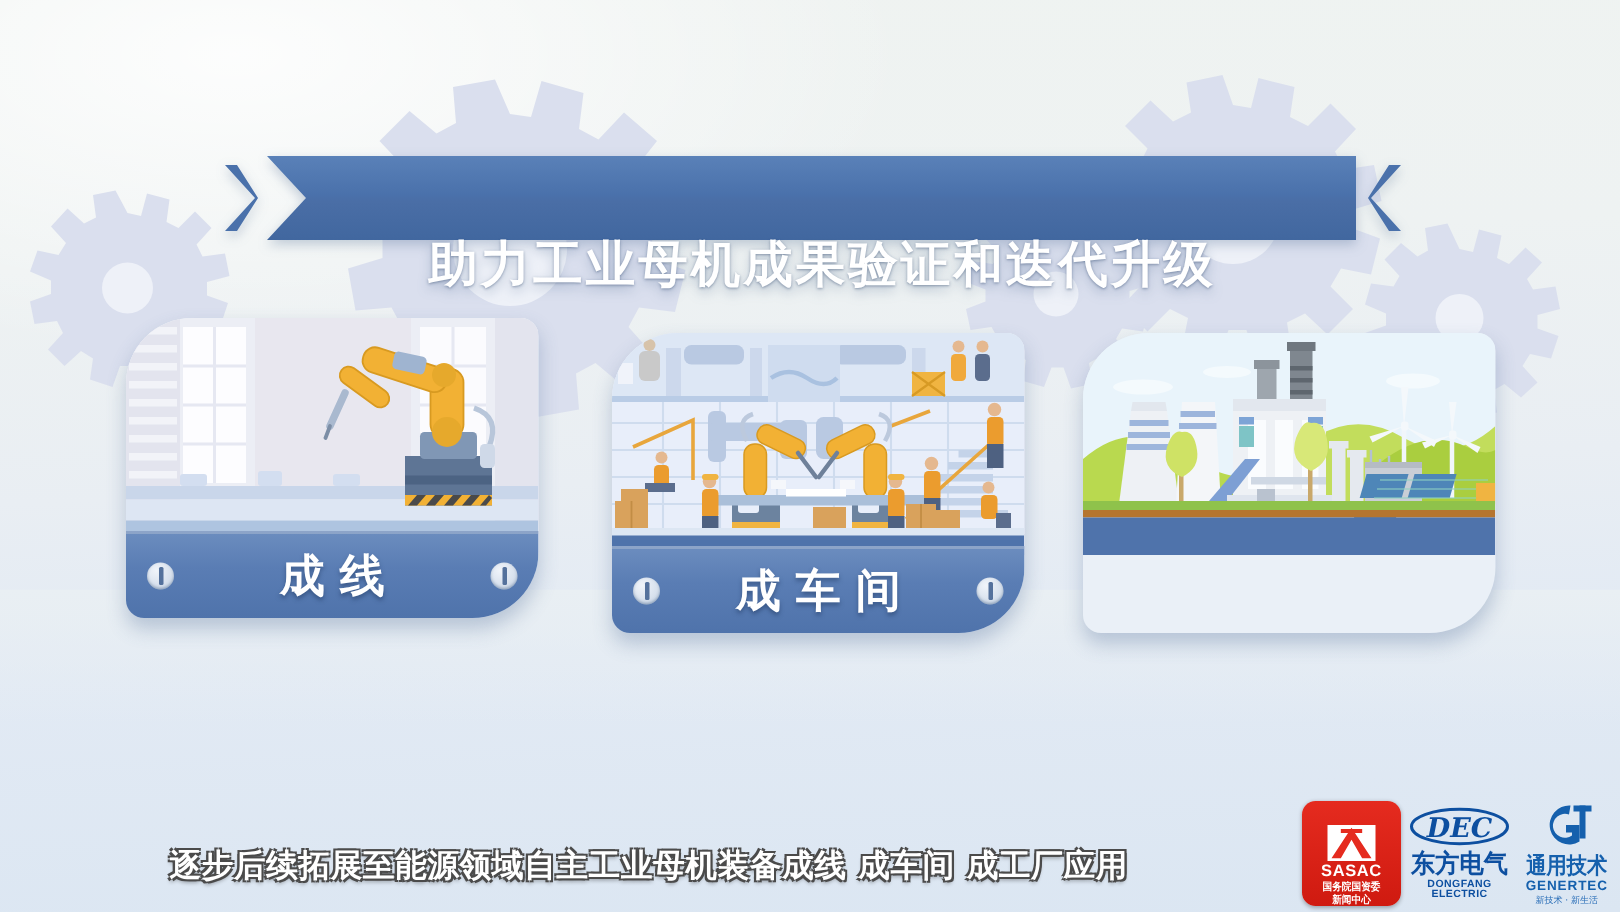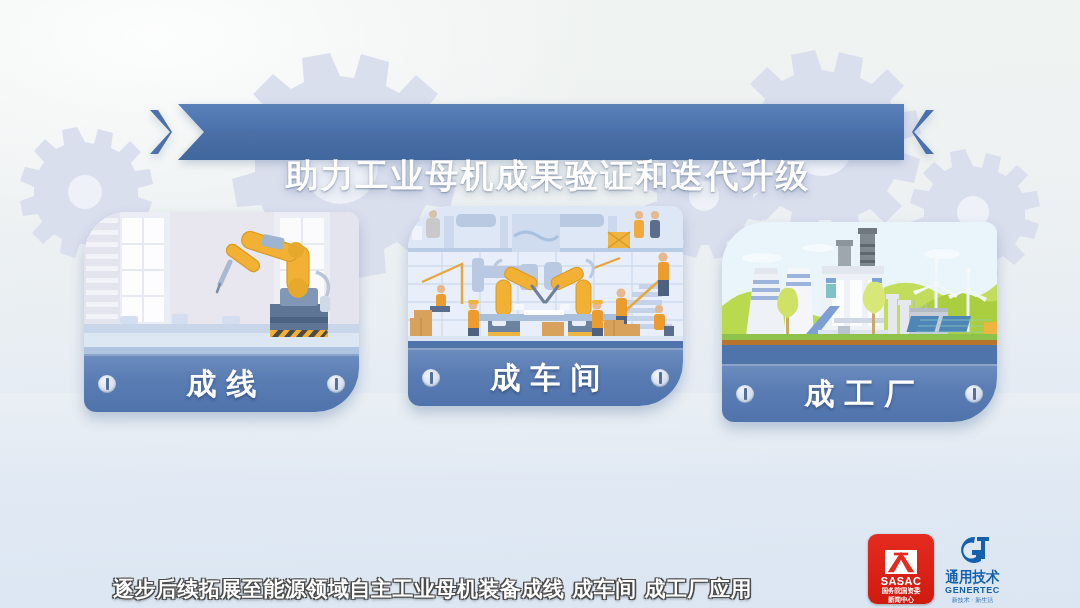--- a/index.html
+++ b/index.html
@@ -55,21 +55,21 @@
 
   
   .card{
     position:absolute;width:275px;height:200px;
     border-radius:44px 12px 44px 12px;
     overflow:hidden;
     box-shadow:0 7px 13px rgba(70,100,145,.30);
     background:#eaf0f7;
   }
   .card.c1{left:84px;top:212px;}
-  .card.c2{left:408px;top:206px;}
+  .card.c2{left:408px;top:222px;}
   .card.c3{left:722px;top:222px;}
   .card-art{position:absolute;left:0;top:0;width:275px;height:148px;overflow:hidden;}
 
   .card-label{
     position:absolute;left:0;bottom:0;width:275px;height:56px;
     background:linear-gradient(to bottom,#6b8cbe 0%,#5a7db4 40%,#4f73ab 100%);
     display:flex;align-items:center;justify-content:center;
     border-top:2px solid rgba(255,255,255,.35);
   }
   .card-label span.txt{
@@ -85,21 +85,21 @@
   }
   .screw:after{
     content:"";position:absolute;left:50%;top:3px;margin-left:-1.5px;
     width:3px;height:12px;background:#54719c;border-radius:1px;
   }
   .screw.l{left:14px;}
   .screw.r{right:14px;}
 
   
   .caption{
-    position:absolute;left:0;bottom:5px;width:1080px;
+    position:absolute;left:0;bottom:17px;width:1080px;
     text-align:center;color:#ffffff;font-size:21px;font-weight:bold;
     letter-spacing:.5px;
     font-family:"DejaVu Sans","Liberation Sans",sans-serif;
     text-shadow:
       -1.4px -1.4px 0 #4b4b4b, 1.4px -1.4px 0 #4b4b4b,
       -1.4px 1.4px 0 #4b4b4b, 1.4px 1.4px 0 #4b4b4b,
       0 2px 3px rgba(0,0,0,.4);
     padding-right:215px;box-sizing:border-box;
   }
 
@@ -548,44 +548,47 @@
             <line x1="194" y1="110" x2="266" y2="110"></line>
           </g>
         </g>
         <rect x="262" y="100" width="13" height="14" fill="#f0b441"></rect>
 
         <rect x="0" y="112" width="275" height="6" fill="#8fc24b"></rect>
         <rect x="0" y="118" width="275" height="5" fill="#b5752f"></rect>
         <rect x="0" y="123" width="275" height="25" fill="#4f73ab"></rect>
       </svg>
     </div>
-    <div class="card-label">
-      <div class="screw l"></div>
-      <span class="txt">成工厂</span>
-      <div class="screw r"></div>
-    </div>
   </div>
 
   <div class="caption">逐步后续拓展至能源领域自主工业母机装备成线  成车间  成工厂应用</div>
 
   <div class="logos">
 
     <div class="logo logo-sasac">
       <div class="sasac-box">
         <svg class="sasac-mark" viewBox="0 0 36 27">
           <rect x="0" y="0" width="36" height="27" fill="#ffffff"></rect>
           <path d="M18,2 L33,25 L26,25 L18,11 L10,25 L3,25 Z" fill="#e52b1f"></path>
           <rect x="10" y="3" width="16" height="3" fill="#e52b1f"></rect>
         </svg>
         <div class="sasac-en">SASAC</div>
         <div class="sasac-cn">国务院国资委</div>
         <div class="sasac-cn">新闻中心</div>
       </div>
     </div>
 
+    <div class="logo logo-dec">
+      <svg class="dec-mark" viewBox="0 0 68 26">
+        <ellipse cx="34" cy="13" rx="32" ry="11.5" fill="none" stroke="#0d4fa0" stroke-width="2"></ellipse>
+        <text x="34" y="20" text-anchor="middle" font-family="DejaVu Serif,serif" font-size="18" font-weight="bold" font-style="italic" fill="#0d4fa0">DEC</text>
+      </svg>
+      <div class="dec-cn">东方电气</div>
+      <div class="dec-en">DONGFANG ELECTRIC</div>
+    </div>
 
     <div class="logo logo-gt">
       <svg class="gt-mark" viewBox="0 0 42 34">
         <path d="M24,2 A13,13 0 1 0 30,26 L30,15 L21,15 L21,20 L25,20 L25,22 A8,8 0 1 1 23,8 Z" fill="#1560ad"></path>
         <rect x="26" y="2" width="12" height="4" fill="#1560ad"></rect>
         <rect x="30" y="2" width="4" height="22" fill="#1560ad"></rect>
       </svg>
       <div class="gt-cn">通用技术</div>
       <div class="gt-en">GENERTEC</div>
       <div class="gt-tag">新技术 · 新生活</div>

